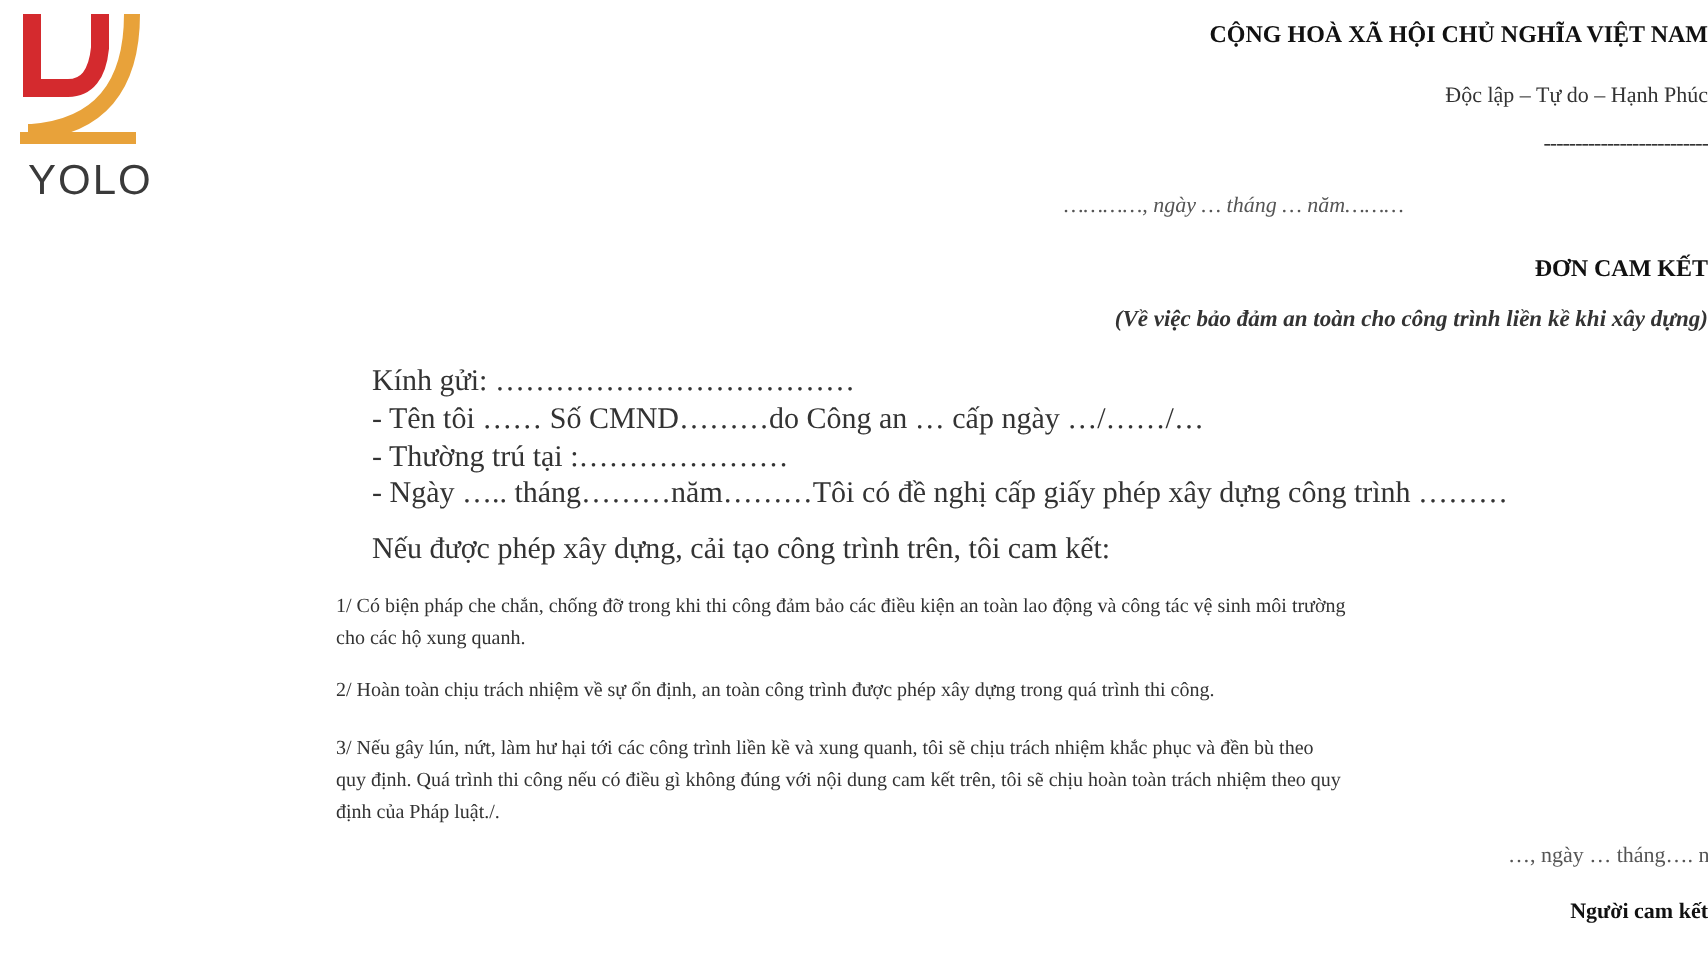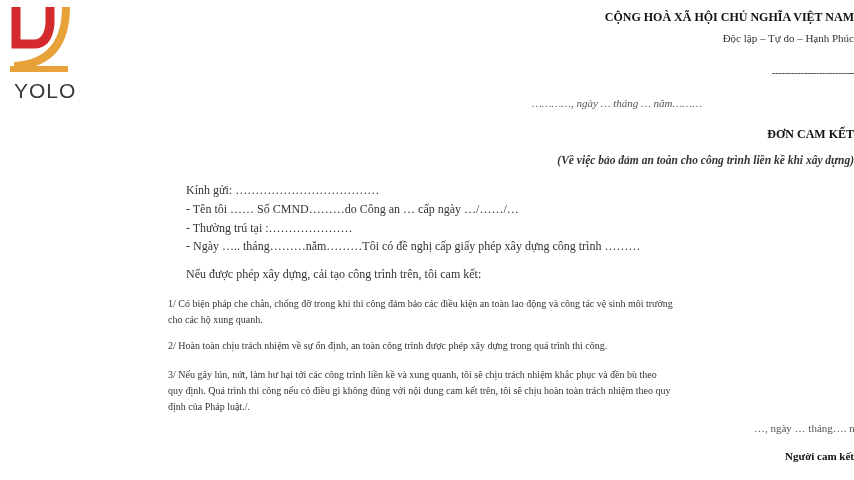--- a/index.html
+++ b/index.html
@@ -7,27 +7,27 @@
       width:854px; height:480px; background:#ffffff; position:relative; overflow:hidden;
       font-family:"Liberation Serif", "DejaVu Serif", serif; color:#222;
     }
     .logo { position:absolute; left:6px; top:4px; width:70px; height:92px;text-align:center; }
     .logo-text {
       position:absolute; left:8px; top:76px; font-family:"Liberation Sans", "DejaVu Sans", sans-serif;
       font-size:21px; letter-spacing:1px; color:#3a3a3a; line-height:1;
     }
     .center { position:absolute; left:0; width:854px; text-align:right; }
     .nation { top:10px; font-size:12px; font-weight:bold; color:#111; }
-    .motto { top:32px; font-size:11px; color:#333; }
+    .motto { top:42px; font-size:11px; color:#333; }
     .dashes { top:66px; font-size:11px; color:#333; letter-spacing:-0.5px; }
     .date-top { position:absolute; top:97px; left:532px; font-size:11px; font-style:italic; color:#555; }
     .doc-title { top:127px; font-size:12px; font-weight:bold; color:#111; }
     .doc-subtitle { top:154px; font-size:11.5px; font-style:italic; font-weight:bold; color:#333; }
     .body { position:absolute; left:168px; width:505px; font-size:10px; color:#333; line-height:16px; }
-    .line { position:absolute; left:186px; font-size:12px; color:#333; white-space:nowrap; }
+    .line { position:absolute; left:186px; font-size:15px; color:#333; white-space:nowrap; }
     .date-bottom { top:422px; font-size:11px; color:#555;padding-left:28px; }
     .signer { top:450px; font-size:11px; font-weight:bold; color:#111; }
   </style>
 </head>
 <body>
 
 <div class="logo">
   <svg width="70" height="72" viewBox="0 0 70 72">
     <path d="M10 3 L10 40 L28 40 Q42 40 44 20 L44 3" fill="none" stroke="#d42a2e" stroke-width="9"></path>
     <path d="M60 3 Q60 58 10 62 L8 62" fill="none" stroke="#e8a23a" stroke-width="8"></path>

